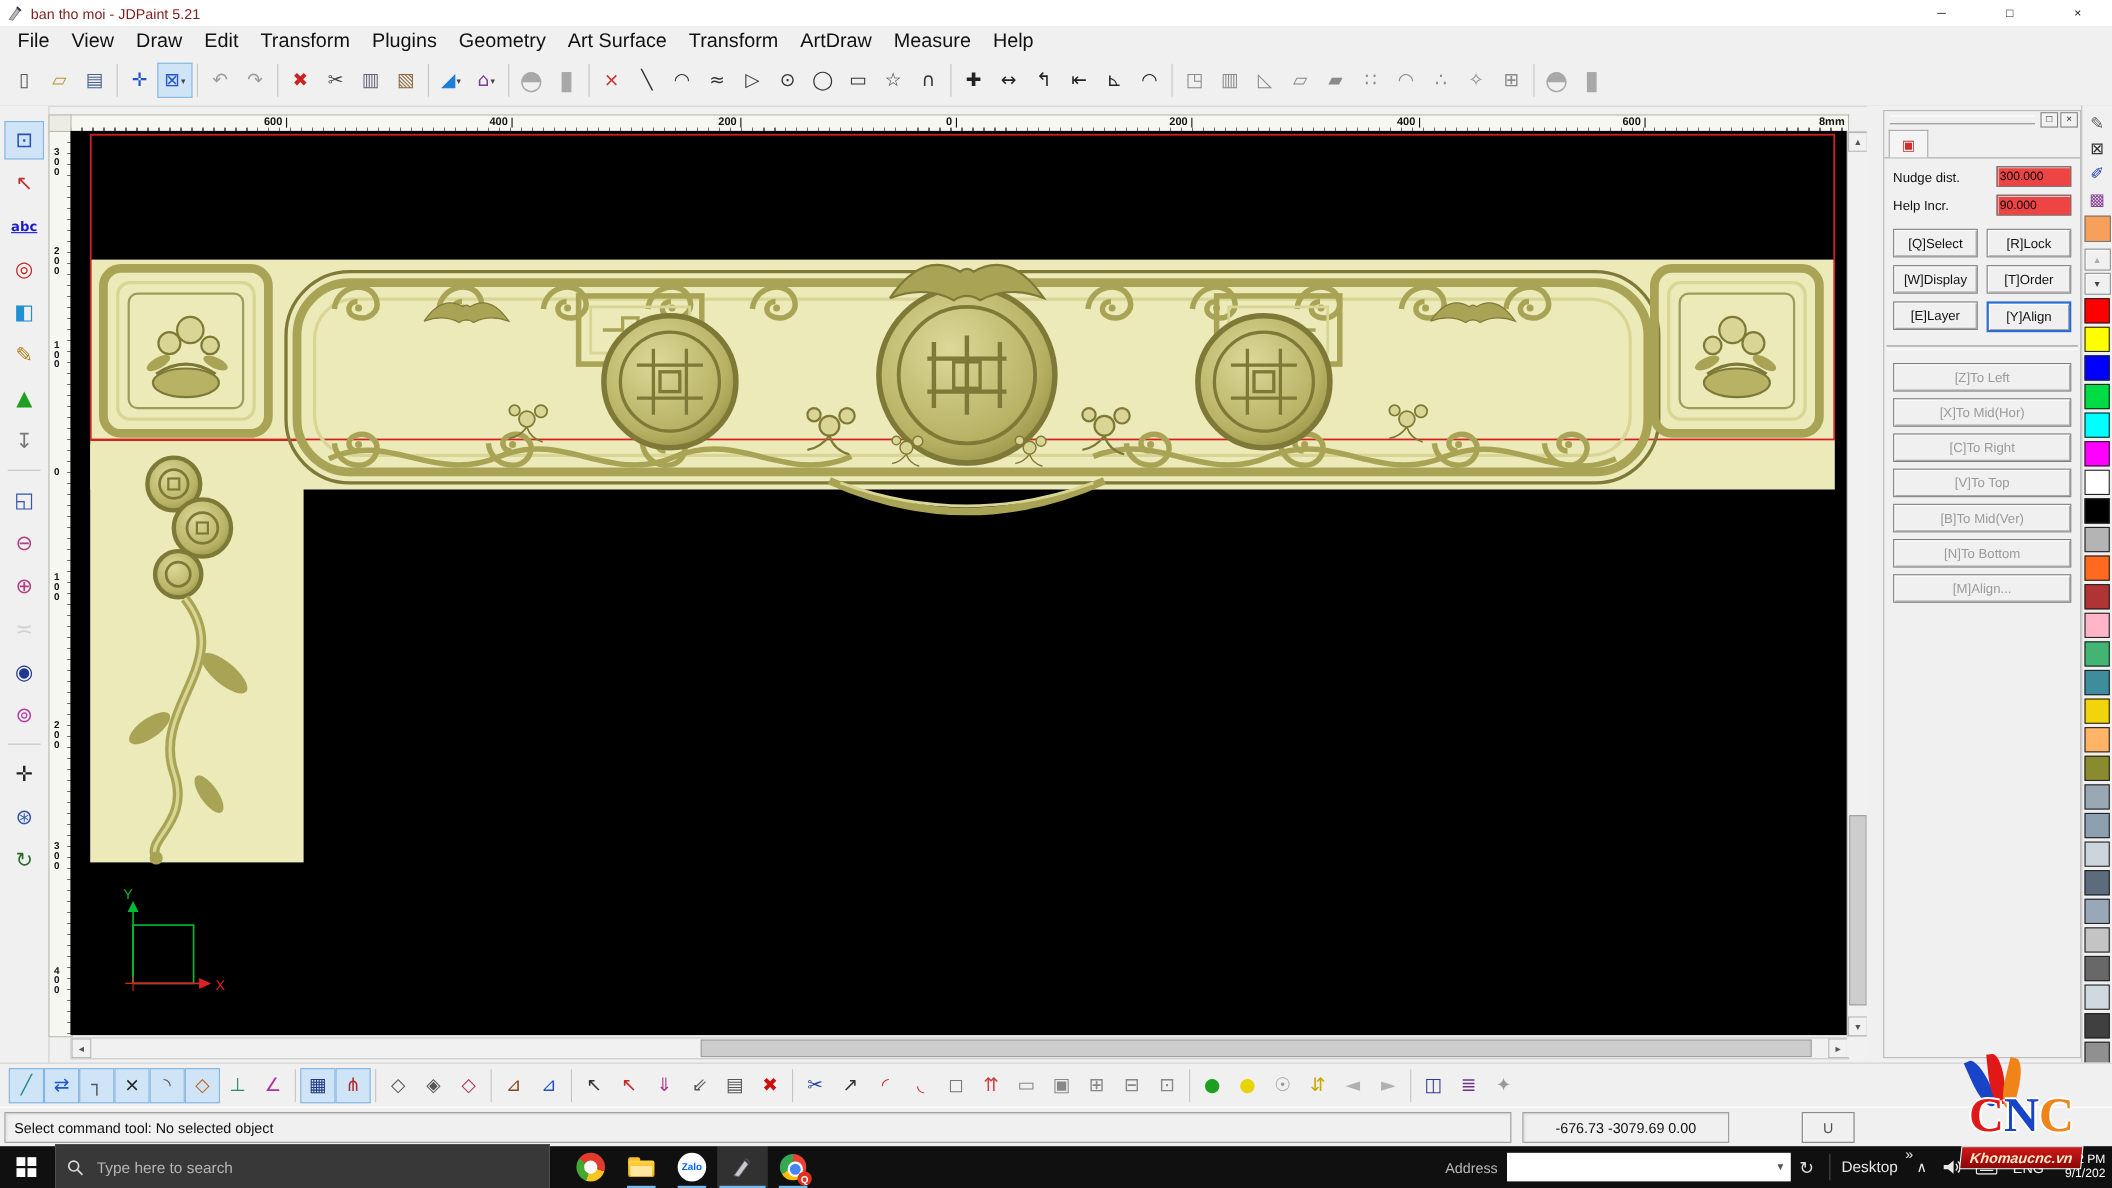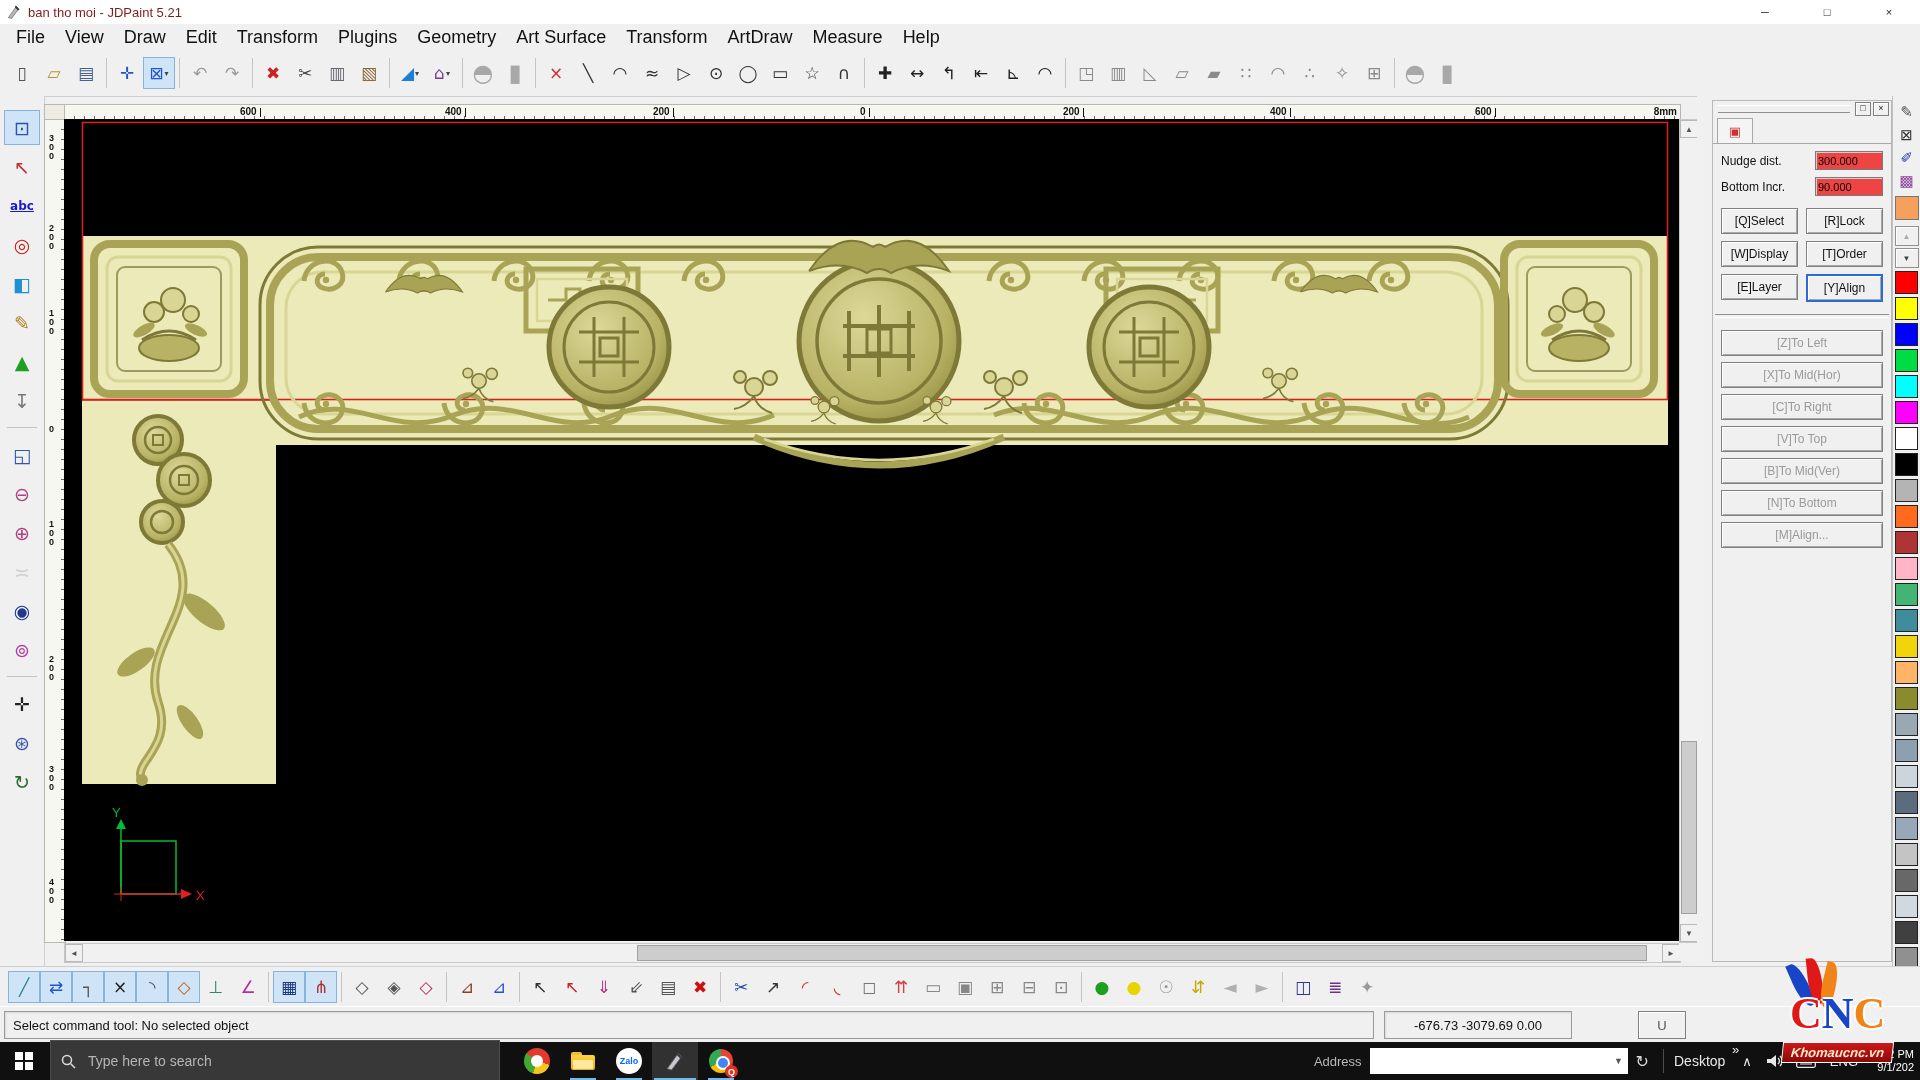--- a/index.html
+++ b/index.html
@@ -603,21 +603,21 @@
       <div class="mini-btn">×</div>
     </div>
     <div id="panel-tabs">
       <div id="panel-tab">▣</div>
     </div>
     <div class="p-row">
       <span class="p-label">Nudge dist.</span>
       <input class="panel-input" value="300.000" style="">
     </div>
     <div class="p-row">
-      <span class="p-label">Bottom Incr.</span>
+      <span class="p-label">Help Incr.</span>
       <input class="panel-input" value="90.000" style="">
     </div>
     <div id="mode-grid">
         <div class="c-btn">[Q]Select</div>
         <div class="c-btn">[R]Lock</div>
         <div class="c-btn">[W]Display</div>
         <div class="c-btn">[T]Order</div>
         <div class="c-btn">[E]Layer</div>
         <div class="c-btn active">[Y]Align</div>
       </div>

